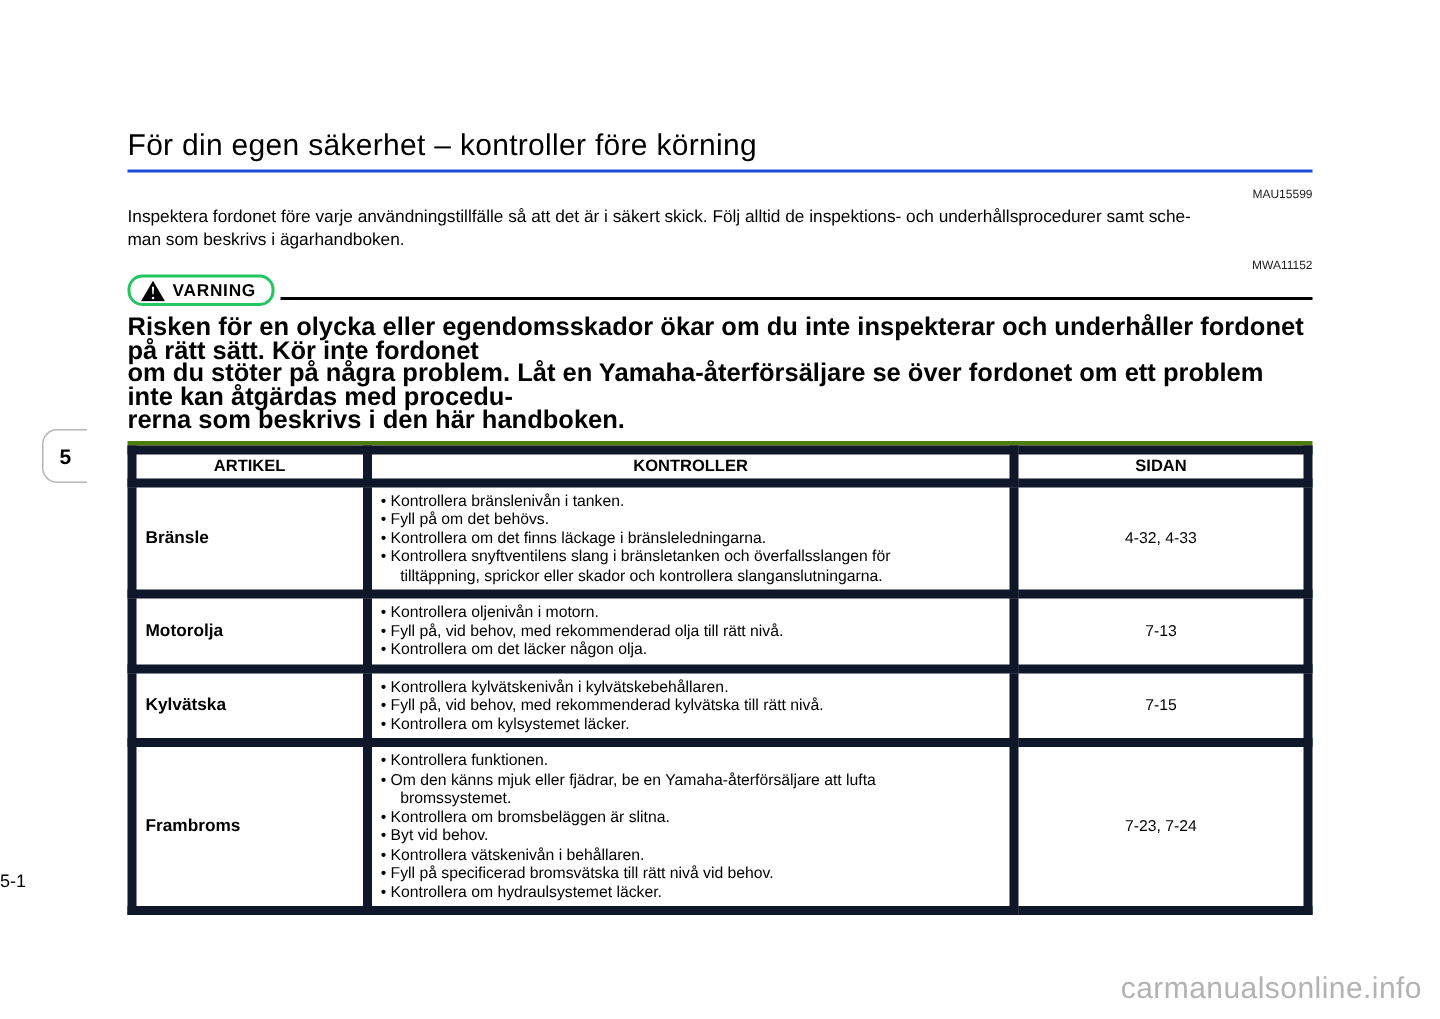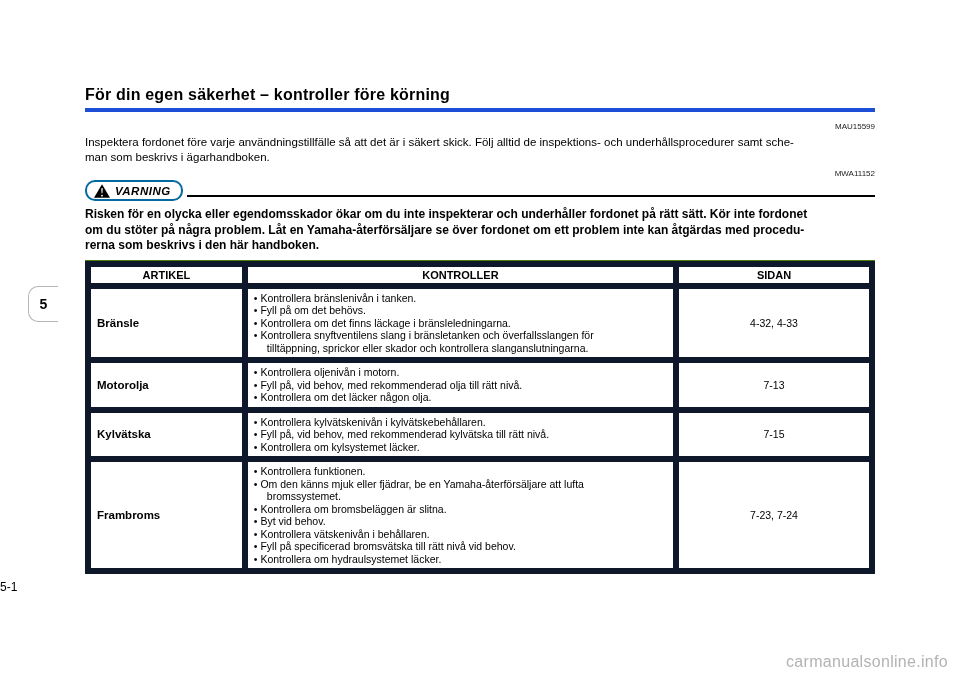--- a/index.html
+++ b/index.html
@@ -13,25 +13,25 @@
     color: #000;
     overflow: hidden;
   }
   .content {
     position: absolute;
     left: 85px;
     top: 86px;
     width: 790px;
   }
   .title {
-    font-size: 16px;
-    font-weight: bold;
+    font-size: 20px;
+    font-weight: normal;
     letter-spacing: 0.2px;
     padding-bottom: 4px;
-    border-bottom: 4px solid #1d4ed8;
+    border-bottom: 2px solid #1d4ed8;
     white-space: nowrap;
   }
   .ref-code {
     font-size: 8px;
     color: #222;
     text-align: right;
     margin-top: 10px;
   }
   .ref-code.tight { margin-top: 4px; }
   .intro {
@@ -43,42 +43,41 @@
   .warning-header {
     display: flex;
     align-items: stretch;
     margin-top: 2px;
     height: 21px;
   }
   .warning-box {
     display: inline-flex;
     align-items: center;
     gap: 5px;
-    border: 2px solid #0369a1;
+    border: 2px solid #22c55e;
     border-radius: 10px;
     padding: 0 10px 0 7px;
     font-weight: bold;
     font-size: 11.5px;
     letter-spacing: 0.5px;
-    font-style: italic;
   }
   .warning-icon svg { display: block; width: 16px; height: 14px; }
   .warning-rule {
     flex: 1;
     border-bottom: 2px solid #000;
     margin-bottom: 4px;
     margin-left: 4px;
   }
   .warning-text {
-    font-size: 12px;
+    font-size: 17px;
     font-weight: bold;
     line-height: 15.5px;
     margin-top: 6px;
     padding-bottom: 6px;
-    border-bottom: 1px solid #4d7c0f;
+    border-bottom: 3px solid #4d7c0f;
     white-space: pre-line;
   }
   .table-intro {
     font-size: 11.5px;
     margin: 7px 0 6px 0;
   }
   table.checks-table {
     width: 100%;
     border-collapse: collapse;
     table-layout: fixed;
@@ -138,21 +137,21 @@
     position: absolute;
     left: 0;
     right: 0;
     top: 580px;
     font-size: 12px;
   }
   .watermark {
     position: absolute;
     right: 12px;
     bottom: 8px;
-    font-size: 16px;
+    font-size: 20px;
     color: #b3b3b3;
     letter-spacing: 0.3px;
   }
 </style>
 </head>
 <body>
 
 <div class="page">
 
   <div class="chapter-tab">

